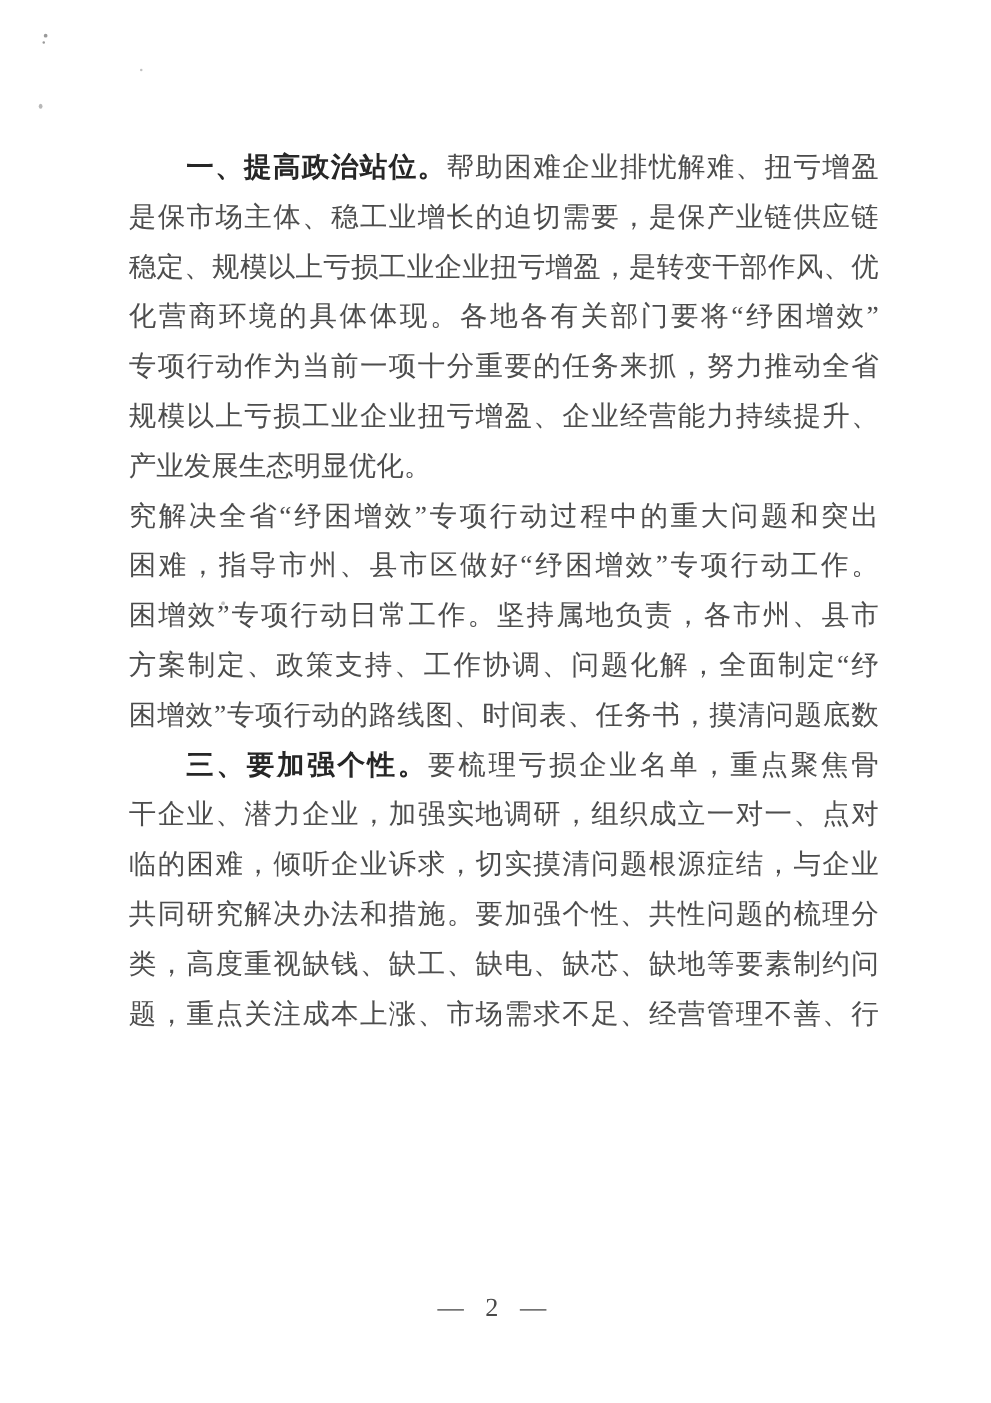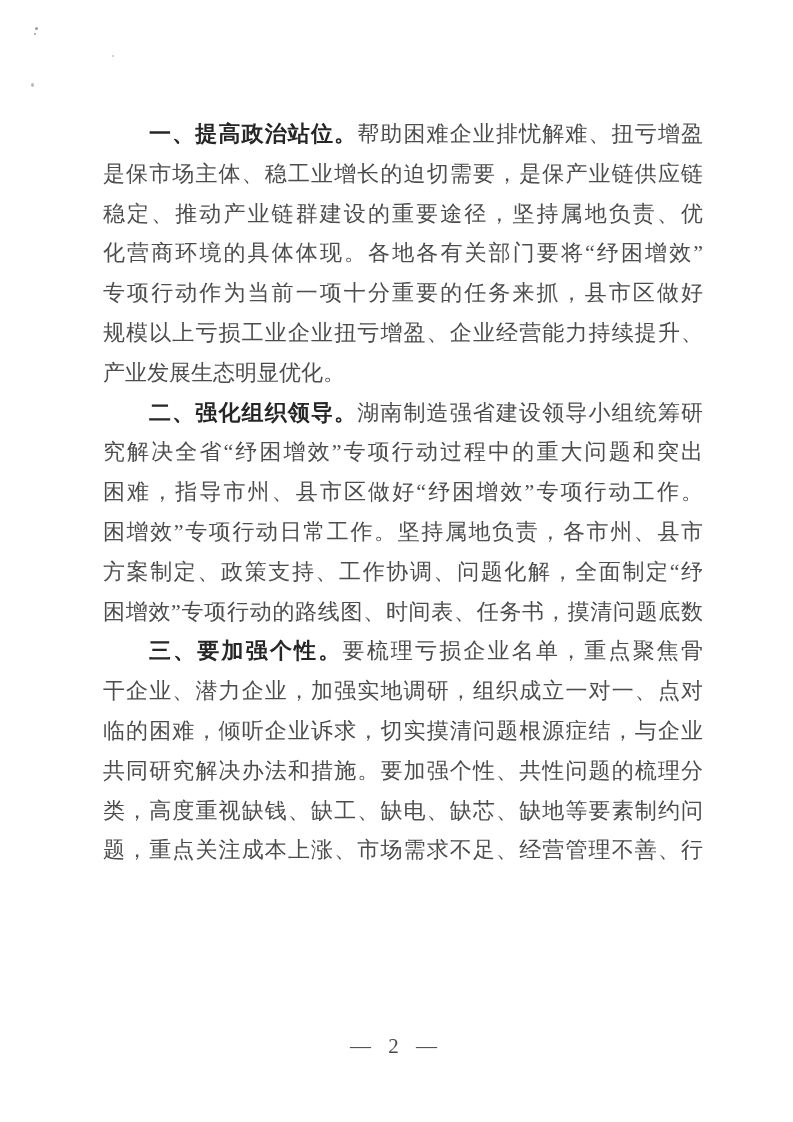--- a/index.html
+++ b/index.html
@@ -71,26 +71,25 @@
 <div class="page">
   <div class="speck s1"></div>
   <div class="speck s2"></div>
   <div class="speck s3"></div>
   <div class="speck s4"></div>
   <div class="speck s5"></div>
 
   <div class="content">
       <div class="line first"><span class="heading">一、提高政治站位。</span><span>帮助困难企业排忧解难、扭亏增盈</span></div>
       <div class="line">是保市场主体、稳工业增长的迫切需要，是保产业链供应链</div>
-      <div class="line">稳定、推动产业链群建设的重要途径，坚持属地负责、优</div>
+      <div class="line">稳定、规模以上亏损工业企业扭亏增盈，是转变干部作风、优</div>
       <div class="line">化营商环境的具体体现。各地各有关部门要将“纾困增效”</div>
-      <div class="line">专项行动作为当前一项十分重要的任务来抓，县市区做好</div>
+      <div class="line">专项行动作为当前一项十分重要的任务来抓，努力推动全省</div>
       <div class="line">规模以上亏损工业企业扭亏增盈、企业经营能力持续提升、</div>
       <div class="line last">产业发展生态明显优化。</div>
-      <div class="line first"><span class="heading">二、强化组织领导。</span><span>湖南制造强省建设领导小组统筹研</span></div>
       <div class="line">究解决全省“纾困增效”专项行动过程中的重大问题和突出</div>
       <div class="line">困难，指导市州、县市区做好“纾困增效”专项行动工作。</div>
       <div class="line">困增效”专项行动日常工作。坚持属地负责，各市州、县市</div>
       <div class="line">方案制定、政策支持、工作协调、问题化解，全面制定“纾</div>
       <div class="line">困增效”专项行动的路线图、时间表、任务书，摸清问题底数</div>
       <div class="line first"><span class="heading">三、要加强个性。</span><span>要梳理亏损企业名单，重点聚焦骨</span></div>
       <div class="line">干企业、潜力企业，加强实地调研，组织成立一对一、点对</div>
       <div class="line">临的困难，倾听企业诉求，切实摸清问题根源症结，与企业</div>
       <div class="line">共同研究解决办法和措施。要加强个性、共性问题的梳理分</div>
       <div class="line">类，高度重视缺钱、缺工、缺电、缺芯、缺地等要素制约问</div>

